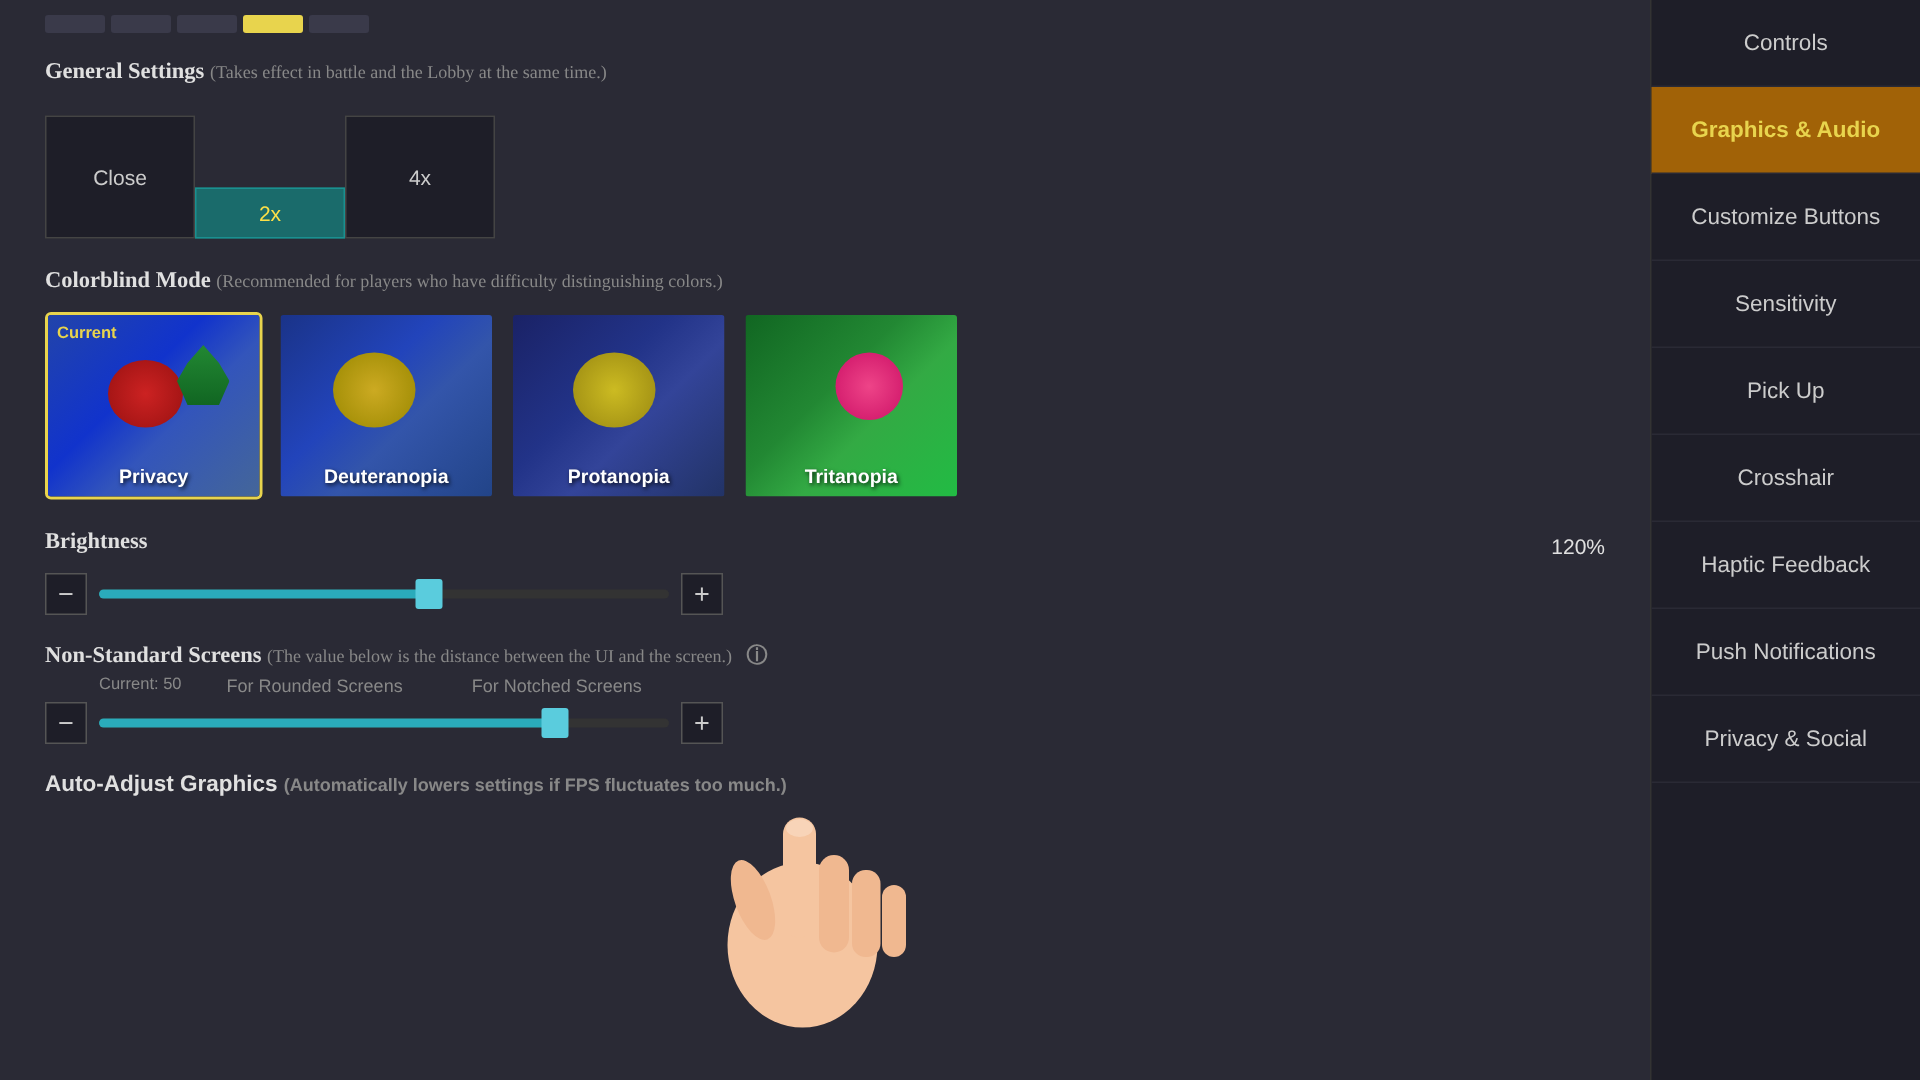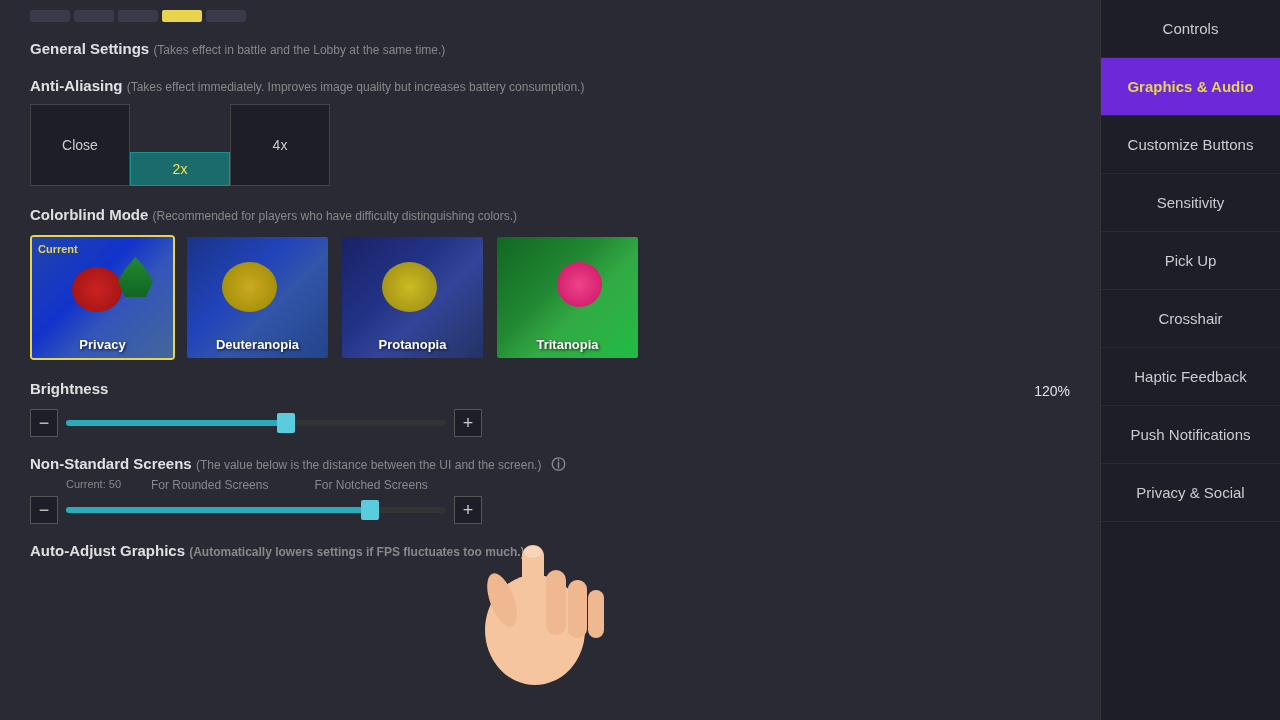--- a/index.html
+++ b/index.html
@@ -41,20 +41,21 @@
       color: #1a1a1a;
       font-weight: bold;
     }
 
     
     .section-title {
       color: #e0e0e0;
       font-size: 15px;
       font-weight: bold;
       margin-bottom: 4px;
+      font-family: Liberation Serif, serif;
     }
     .section-subtitle {
       color: #888;
       font-size: 12px;
       font-weight: normal;
     }
 
     .section-block {
       margin-bottom: 20px;
     }
@@ -230,21 +231,21 @@
     .sidebar-item {
       padding: 20px 15px;
       color: #ccc;
       font-size: 15px;
       cursor: pointer;
       border-bottom: 1px solid #2a2a35;
       text-align: center;
       font-weight: 500;
     }
     .sidebar-item.active {
-      background: #6d28d9;
+      background: #a16207;
       color: #e8d44d;
       font-weight: bold;
     }
   </style>
 </head>
 <body>
 
 <div class="main-content">
 
   <div class="tab-bar">
@@ -256,24 +257,20 @@
   </div>
 
   <div class="section-block">
     <div class="section-title">
       <span>General Settings</span>
       <span class="section-subtitle">(Takes effect in battle and the Lobby at the same time.)</span>
     </div>
   </div>
 
   <div class="section-block">
-    <div class="section-title">
-      <span>Anti-Aliasing</span>
-      <span class="section-subtitle">(Takes effect immediately. Improves image quality but increases battery consumption.)</span>
-    </div>
     <div class="aa-buttons">
       <button class="aa-btn">Close</button>
       <button class="aa-btn active">2x</button>
       <button class="aa-btn">4x</button>
     </div>
   </div>
 
   <div class="section-block">
     <div class="section-title">
       <span>Colorblind Mode</span>

